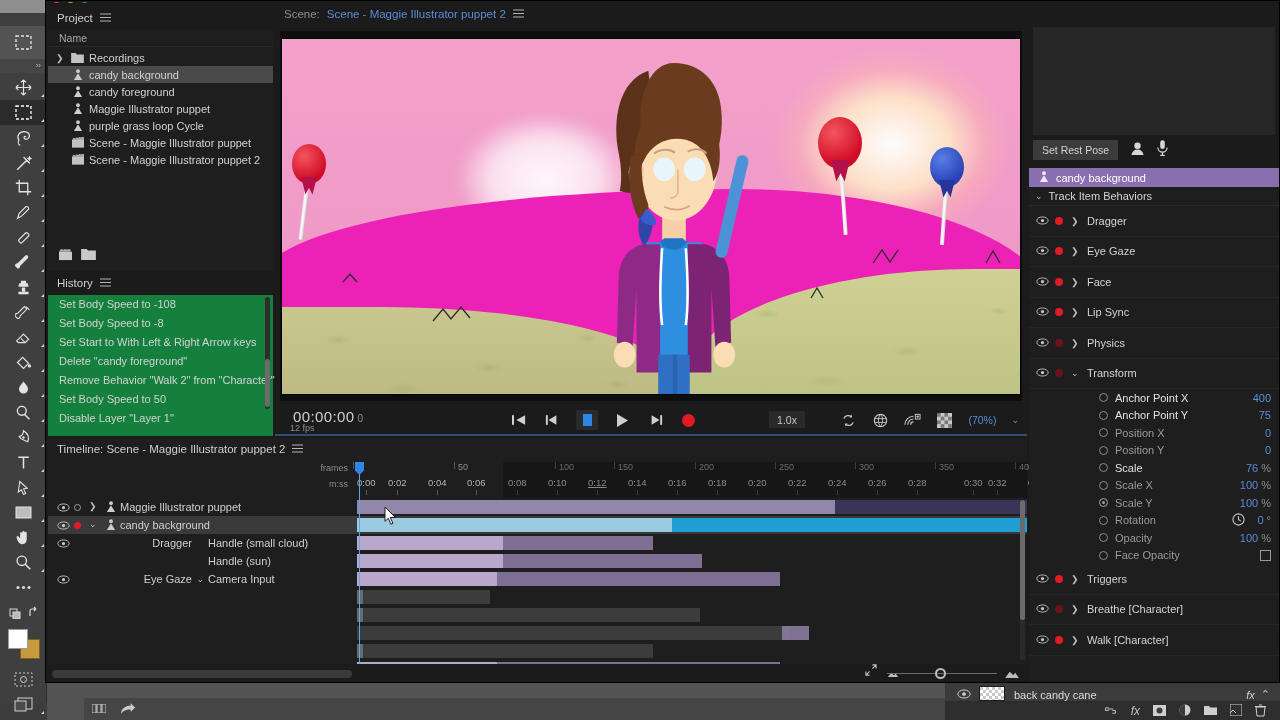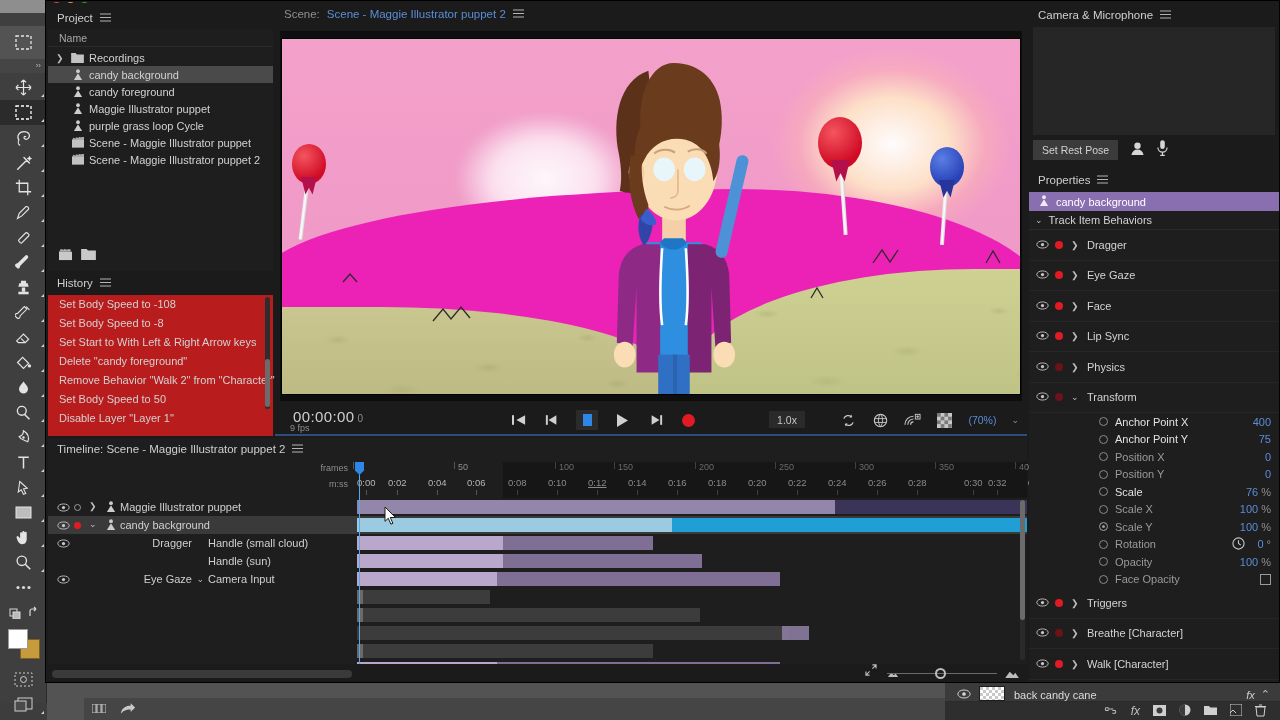--- a/index.html
+++ b/index.html
@@ -103,21 +103,21 @@
   .pr-row.sel { background:#4a4a4a; }
   .pr-row .ind { display:inline-block; width:10px; }
   .pr-icon { width:13px; height:13px; display:inline-flex; align-items:center; justify-content:center; color:#cdcdcd; }
   #project-footer {
     position:absolute; left:0; bottom:6px; height:22px; display:flex; align-items:center; gap:6px; padding-left:9px;
   }
   .pfbtn { width:17px; height:15px; display:flex; align-items:center; justify-content:center; color:#bdbdbd; }
 
   
   #history-panel {
-    position:absolute; left:2px; top:270px; width:225px; height:165px; background:#b91c1c;
+    position:absolute; left:2px; top:270px; width:225px; height:165px; background:#15803d;
   }
   #history-list { position:absolute; left:0; top:24px; right:0; bottom:0; }
   .h-row { height:19px; font-size:11px; color:#d2d2d2; padding-left:11px; line-height:19px; white-space:nowrap; }
   .h-scroll { position:absolute; right:3px; top:26px; width:5px; height:112px; background:#2d2d2d; border-radius:3px; }
   .h-scroll i { position:absolute; left:0; top:62px; width:5px; height:48px; background:#6b6b6b; border-radius:3px; display:block; }
 
   
   #scene-panel {
     position:absolute; left:229px; top:2px; width:752px; height:433px; background:#1b1b1b;
   }
@@ -759,21 +759,21 @@
           </svg>
 
           <div style="position:absolute;left:444px;top:115px;width:12px;height:105px;background:#4d92d6;border-radius:6px;transform:rotate(13deg);"></div>
         </div>
       </div>
     </div>
 
     <div id="transport">
       <div id="tc">
         <div class="big"><span style="font-size:15px;color:#cfcfcf;">00:00:00</span><span>0</span></div>
-        <div class="fps">9 fps</div>
+        <div class="fps">12 fps</div>
       </div>
       <div id="tbtns">
         <span class="tbtn">
           <svg width="14" height="12" viewBox="0 0 16 13">
               <rect x="0" y="1" width="2.3" height="11" fill="#d0d0d0"></rect>
               <path d="M15 1v11L5 6.5z" fill="#d0d0d0"></path>
             </svg>
         </span>
         <span class="tbtn">
           <svg width="14" height="12" viewBox="0 0 16 13">
@@ -1030,56 +1030,40 @@
         </div>
         <span class="mtn" style="position:absolute;right:7px;bottom:1px;">
           <svg width="16" height="10" viewBox="0 0 17 11">
               <path d="M1 10l5-7 4 4 2-3 4 6z" fill="#bdbdbd"></path>
             </svg>
         </span>
       </div>
     </div>
 
     <div id="cam-panel">
-      <div class="panel-hdr" style="height:24px;">
-        <span>Camera &amp; Microphone</span>
-        <span class="hamburger">
-          <svg width="11" height="9">
-              <path d="M0 1h11M0 4.5h11M0 8h11" stroke="#b4b4b4" stroke-width="1.1"></path>
-            </svg>
-        </span>
-      </div>
       <div id="cam-view"></div>
       <div id="cam-foot">
         <button id="rest-pose">Set Rest Pose</button>
         <span>
           <svg width="15" height="15" viewBox="0 0 16 16">
               <circle cx="8" cy="5" r="3.4" fill="#d6d6d6"></circle>
               <path d="M1.5 15c.6-4 3.2-6 6.5-6s5.9 2 6.5 6z" fill="#d6d6d6"></path>
             </svg>
         </span>
         <span>
           <svg width="11" height="16" viewBox="0 0 12 17">
               <rect x="3.5" y="0" width="5" height="9.5" rx="2.5" fill="#d6d6d6"></rect>
               <path d="M1 8a5 5 0 0010 0" stroke="#d6d6d6" stroke-width="1.3" fill="none"></path>
               <path d="M6 13v3.5M3.5 16.5h5" stroke="#d6d6d6" stroke-width="1.3"></path>
             </svg>
         </span>
       </div>
     </div>
 
     <div id="props-panel">
-      <div class="panel-hdr" style="height:24px;">
-        <span>Properties</span>
-        <span class="hamburger">
-          <svg width="11" height="9">
-              <path d="M0 1h11M0 4.5h11M0 8h11" stroke="#b4b4b4" stroke-width="1.1"></path>
-            </svg>
-        </span>
-      </div>
       <div id="props-sel">
         <span>
           <svg width="10" height="12" viewBox="0 0 11 13">
               <circle cx="5.5" cy="2.3" r="2.1" fill="#f0eaf6"></circle>
               <path d="M5.5 4.6L10 12H1z" fill="#f0eaf6"></path>
             </svg>
         </span>
         <span>candy background</span>
       </div>
       <div class="sec-hdr">

